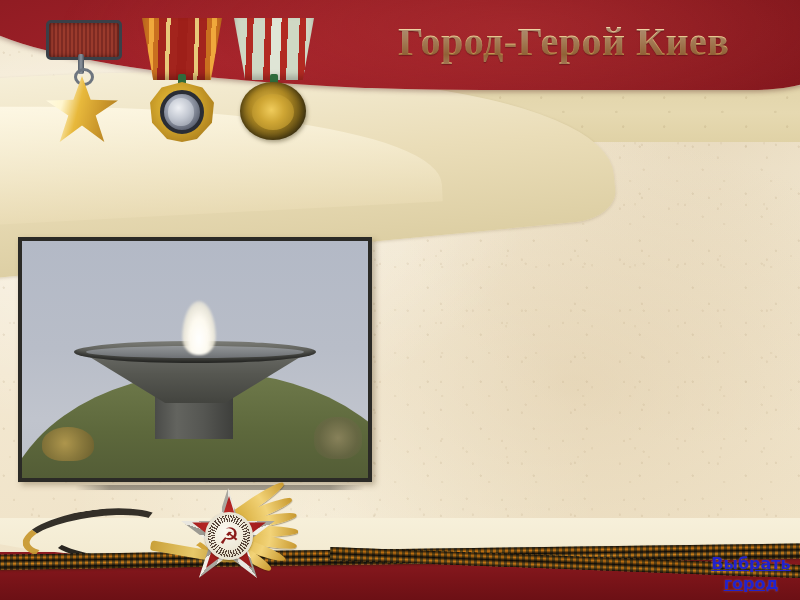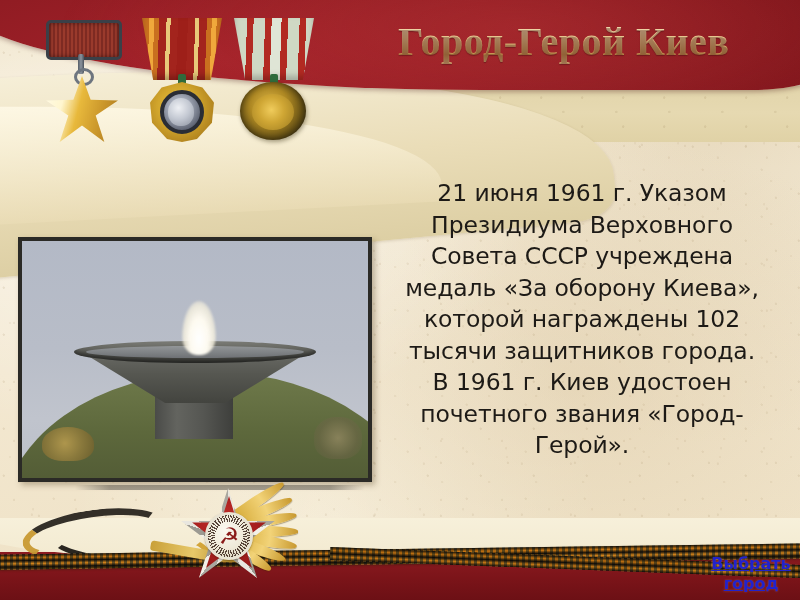--- a/index.html
+++ b/index.html
@@ -574,21 +574,20 @@
     <div class="photo-bush-r"></div>
     <div class="photo-pedestal"></div>
     <div class="photo-bowl"></div>
     <div class="photo-rim"></div>
     <div class="photo-rim-inner"></div>
     <div class="photo-flame"></div>
   </div>
 
   <div class="rule-dark"></div>
 
-  <div class="body-text">21 июня 1961 г. Указом Президиума Верховного Совета СССР учреждена медаль «За оборону Киева», которой награждены 102 тысячи защитников города. В 1961 г. Киев удостоен почетного звания «Город-Герой».</div>
 
   <div class="bottom-red"></div>
   <div class="bottom-cream-edge"></div>
 
   <div class="ribbon-loop-l"></div>
   <div class="ribbon-loop-l2"></div>
   <div class="ribbon-strip"></div>
   <div class="ribbon-strip-2"></div>
 
   <div class="order-award">

